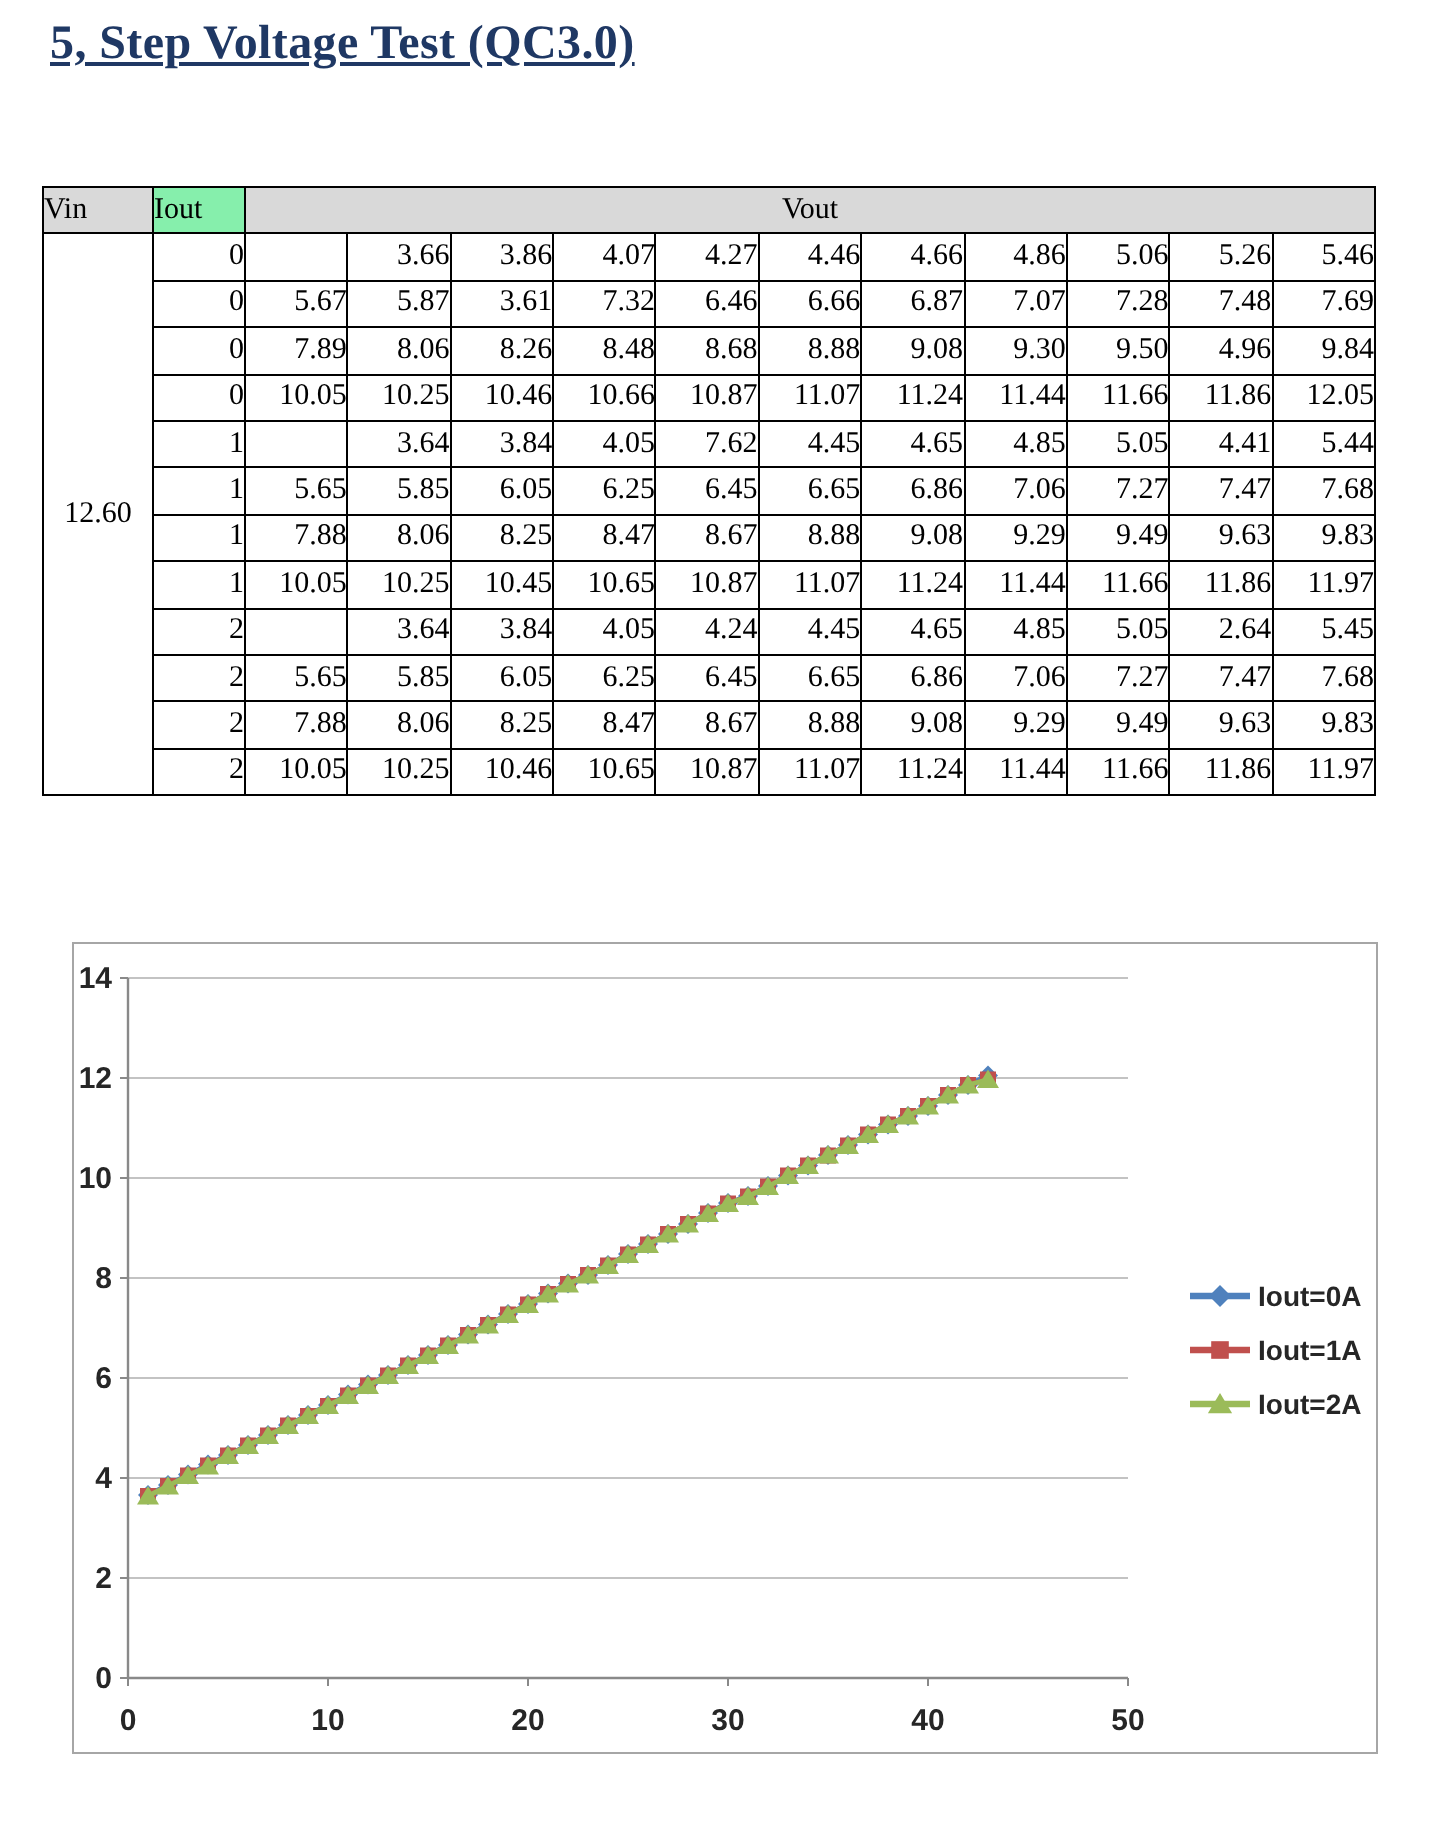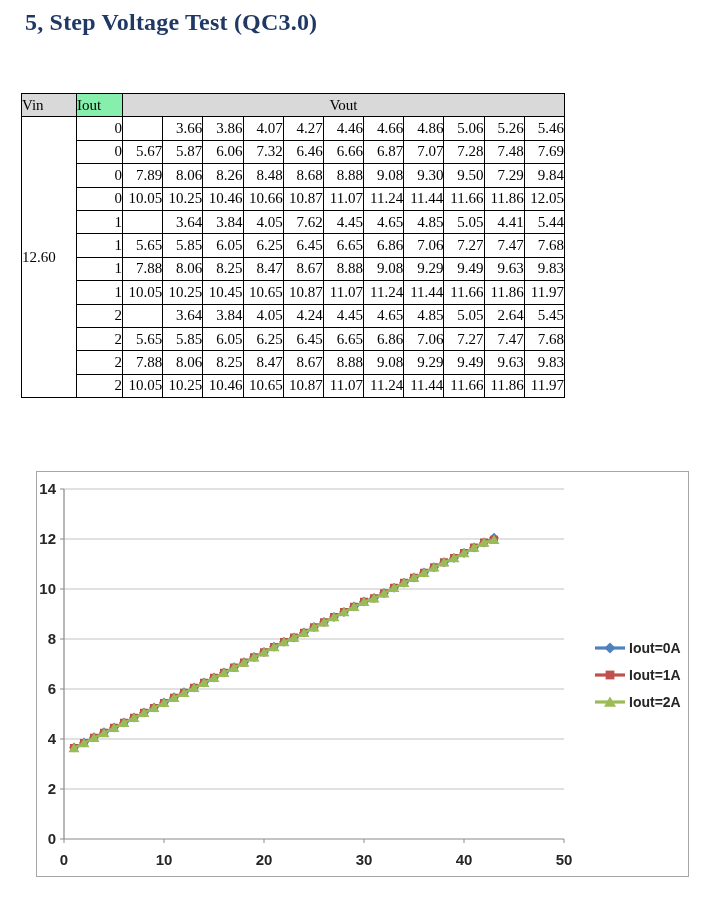--- a/index.html
+++ b/index.html
@@ -6,48 +6,48 @@
   .page {
     position:relative; width:720px; height:911px; background:#ffffff;
     font-family:"Liberation Serif", serif; overflow:hidden;
   }
   .doc-title {
     position:absolute; left:25px; top:9px;
     font-family:"Liberation Serif", serif;
     font-size:24px; font-weight:bold; color:#1f3864; letter-spacing:0.2px;
   }
   table.vtable {
-    position:absolute; left:21px; top:93px; width:544px;
+    position:absolute; left:21px; top:93px; width:667px;
     border-collapse:collapse; table-layout:fixed;
     font-family:"Liberation Serif", serif; font-size:15px; color:#000000;padding-left:16px;
   }
   table.vtable th, table.vtable td {
     border:1px solid #000000; padding:0; height:22.4px;
     overflow:hidden; white-space:nowrap;
   }
   table.vtable thead th { background:#d9d9d9; font-weight:normal; }
   th.c-vin, th.c-iout { text-align:left; padding-left:7px; }
   th.c-vout { text-align:center;margin-top:23px; }
   td.c-iout { text-align:right; padding-right:7px; }
   td.c-val  { text-align:right; padding-right:6px; }
-  td.vin-cell { text-align:left; vertical-align:middle; }
+  td.vin-cell { text-align:center; vertical-align:middle; }
   .chart-frame {
     position:absolute; left:36px; top:471px; width:651px; height:404px;
     border:1px solid #a6a6a6; background:#ffffff;
   }
   .chart-frame svg { display:block; font-family:"Liberation Sans", sans-serif; }
   .tick-label { fill:#262626; font-size:15px; font-weight:600; }
   .legend-label { fill:#262626; font-size:14px; font-weight:600; }
 </style>
 </head>
 <body>
 
 <div class="page">
 
-  <div class="doc-title" style="color: rgb(31, 56, 100);">5, Step Voltage Test (QC3.0)</div>
+  <div class="doc-title" style="color: rgb(31, 56, 100); text-decoration: underline;">5, Step Voltage Test (QC3.0)</div>
 
   <table class="vtable">
     <colgroup>
       <col style="width:55px">
         <col style="width:46px">
       <col>
         <col>
         <col>
         <col>
         <col>
@@ -78,42 +78,42 @@
           <td class="c-val">4.66</td>
           <td class="c-val">4.86</td>
           <td class="c-val">5.06</td>
           <td class="c-val">5.26</td>
           <td class="c-val">5.46</td>
         </tr>
         <tr>
           <td class="c-iout">0</td>
           <td class="c-val">5.67</td>
           <td class="c-val">5.87</td>
-          <td class="c-val">6.06</td>
+          <td class="c-val">3.61</td>
           <td class="c-val">7.32</td>
           <td class="c-val">6.46</td>
           <td class="c-val">6.66</td>
           <td class="c-val">6.87</td>
           <td class="c-val">7.07</td>
           <td class="c-val">7.28</td>
           <td class="c-val">7.48</td>
           <td class="c-val">7.69</td>
         </tr>
         <tr>
           <td class="c-iout">0</td>
           <td class="c-val">7.89</td>
           <td class="c-val">8.06</td>
           <td class="c-val">8.26</td>
           <td class="c-val">8.48</td>
           <td class="c-val">8.68</td>
           <td class="c-val">8.88</td>
           <td class="c-val">9.08</td>
           <td class="c-val">9.30</td>
           <td class="c-val">9.50</td>
-          <td class="c-val">7.29</td>
+          <td class="c-val">4.96</td>
           <td class="c-val">9.84</td>
         </tr>
         <tr>
           <td class="c-iout">0</td>
           <td class="c-val">10.05</td>
           <td class="c-val">10.25</td>
           <td class="c-val">10.46</td>
           <td class="c-val">10.66</td>
           <td class="c-val">10.87</td>
           <td class="c-val">11.07</td>

